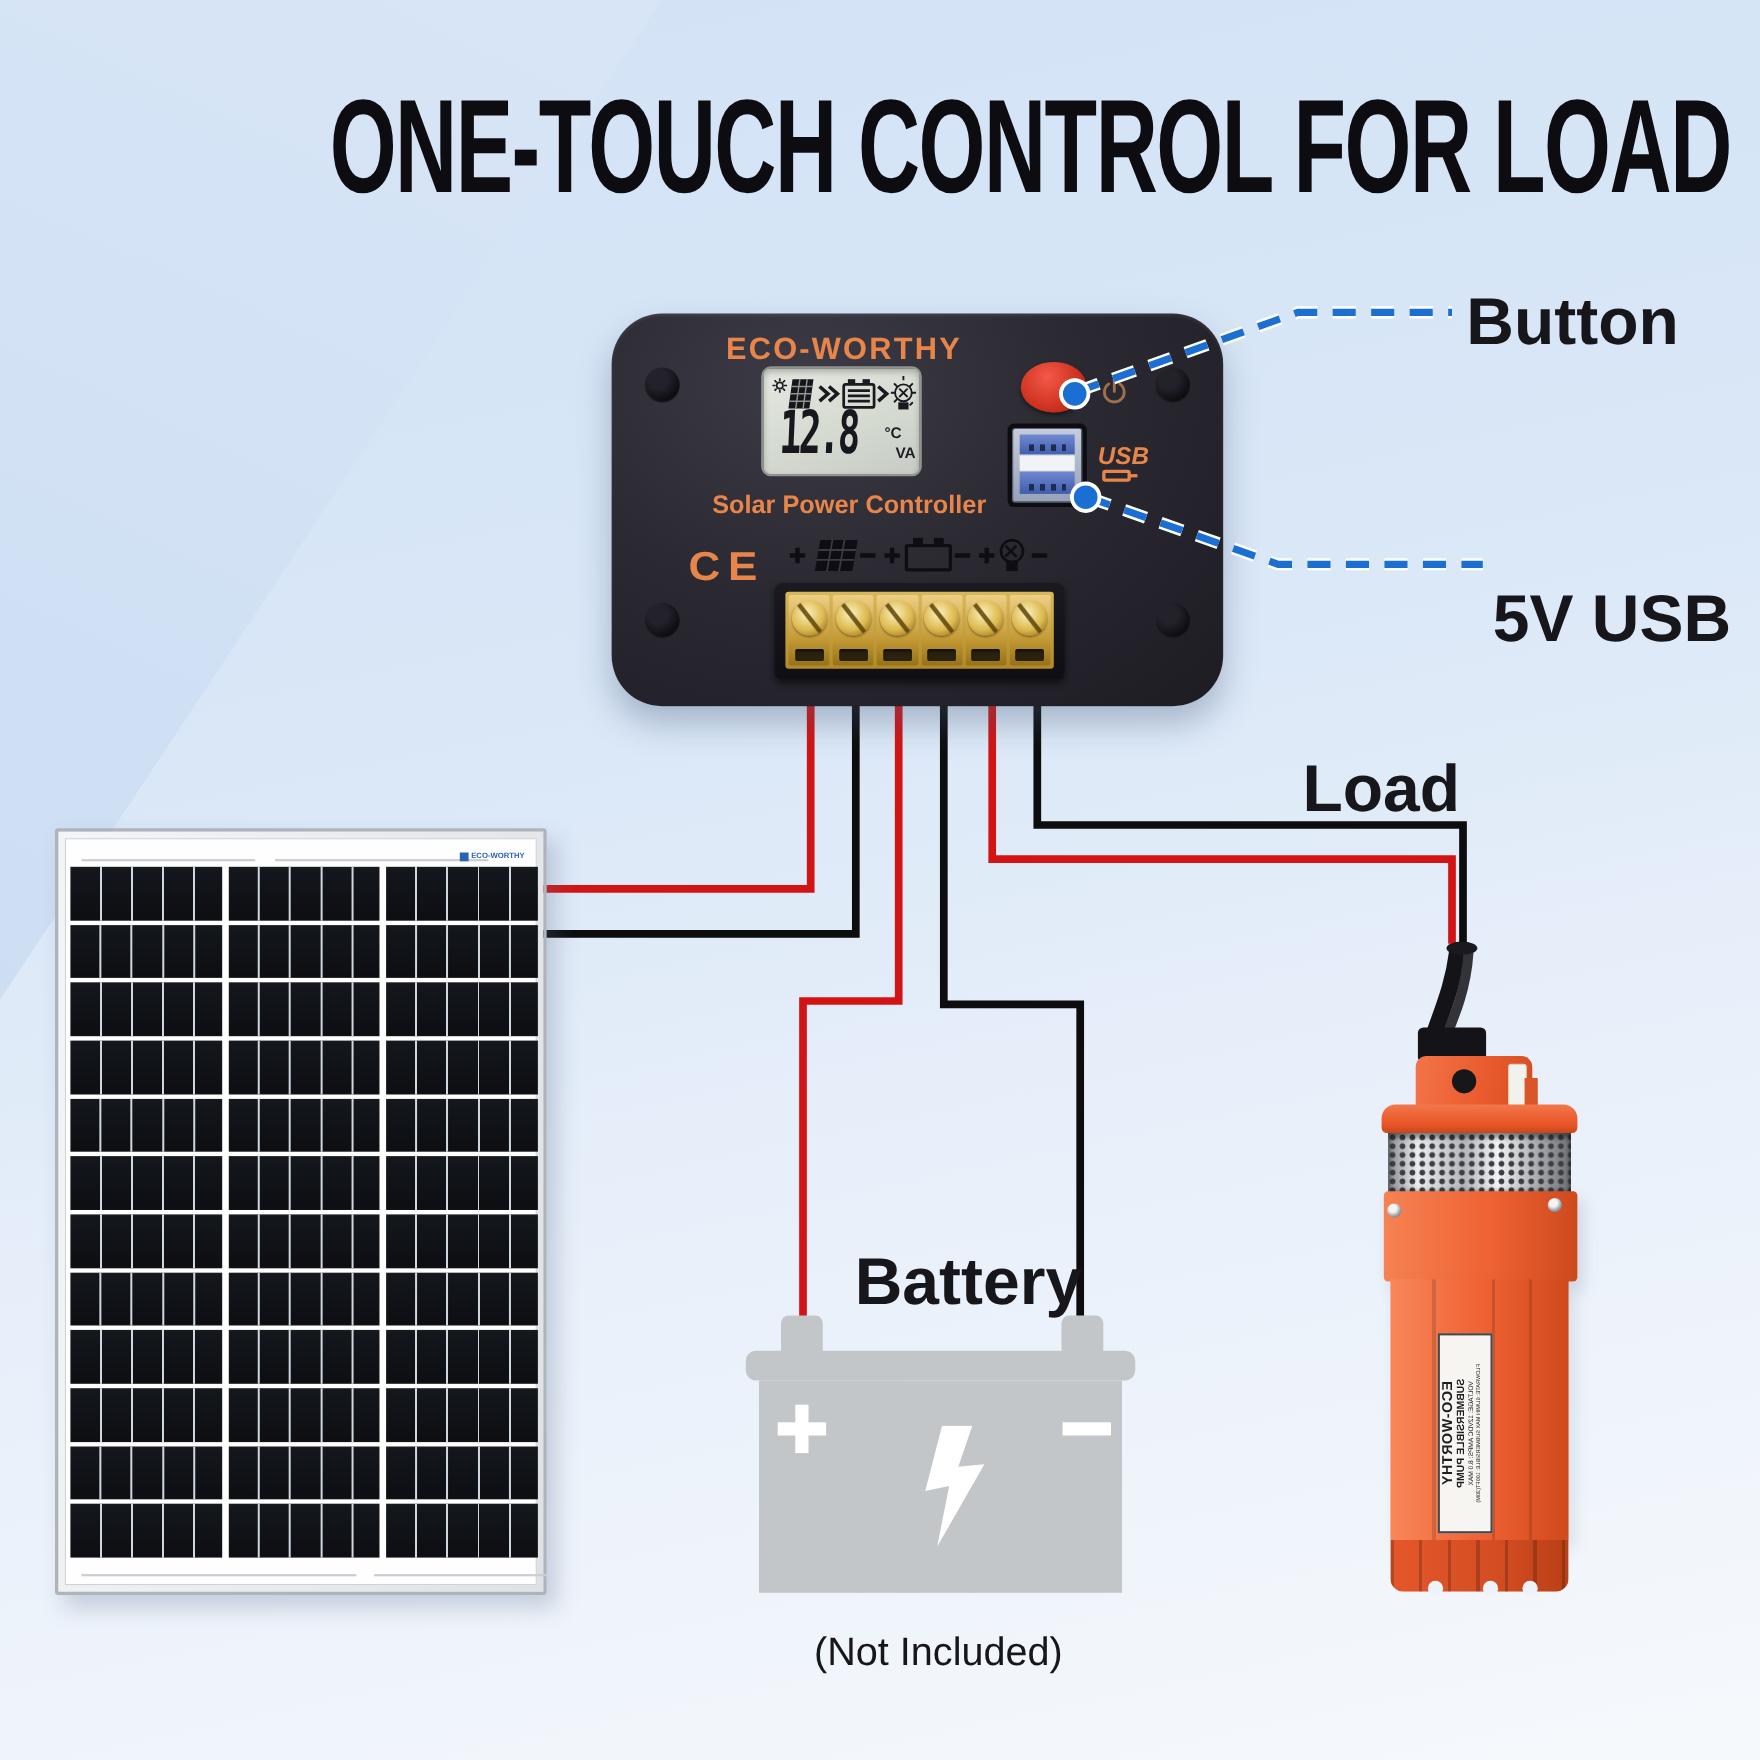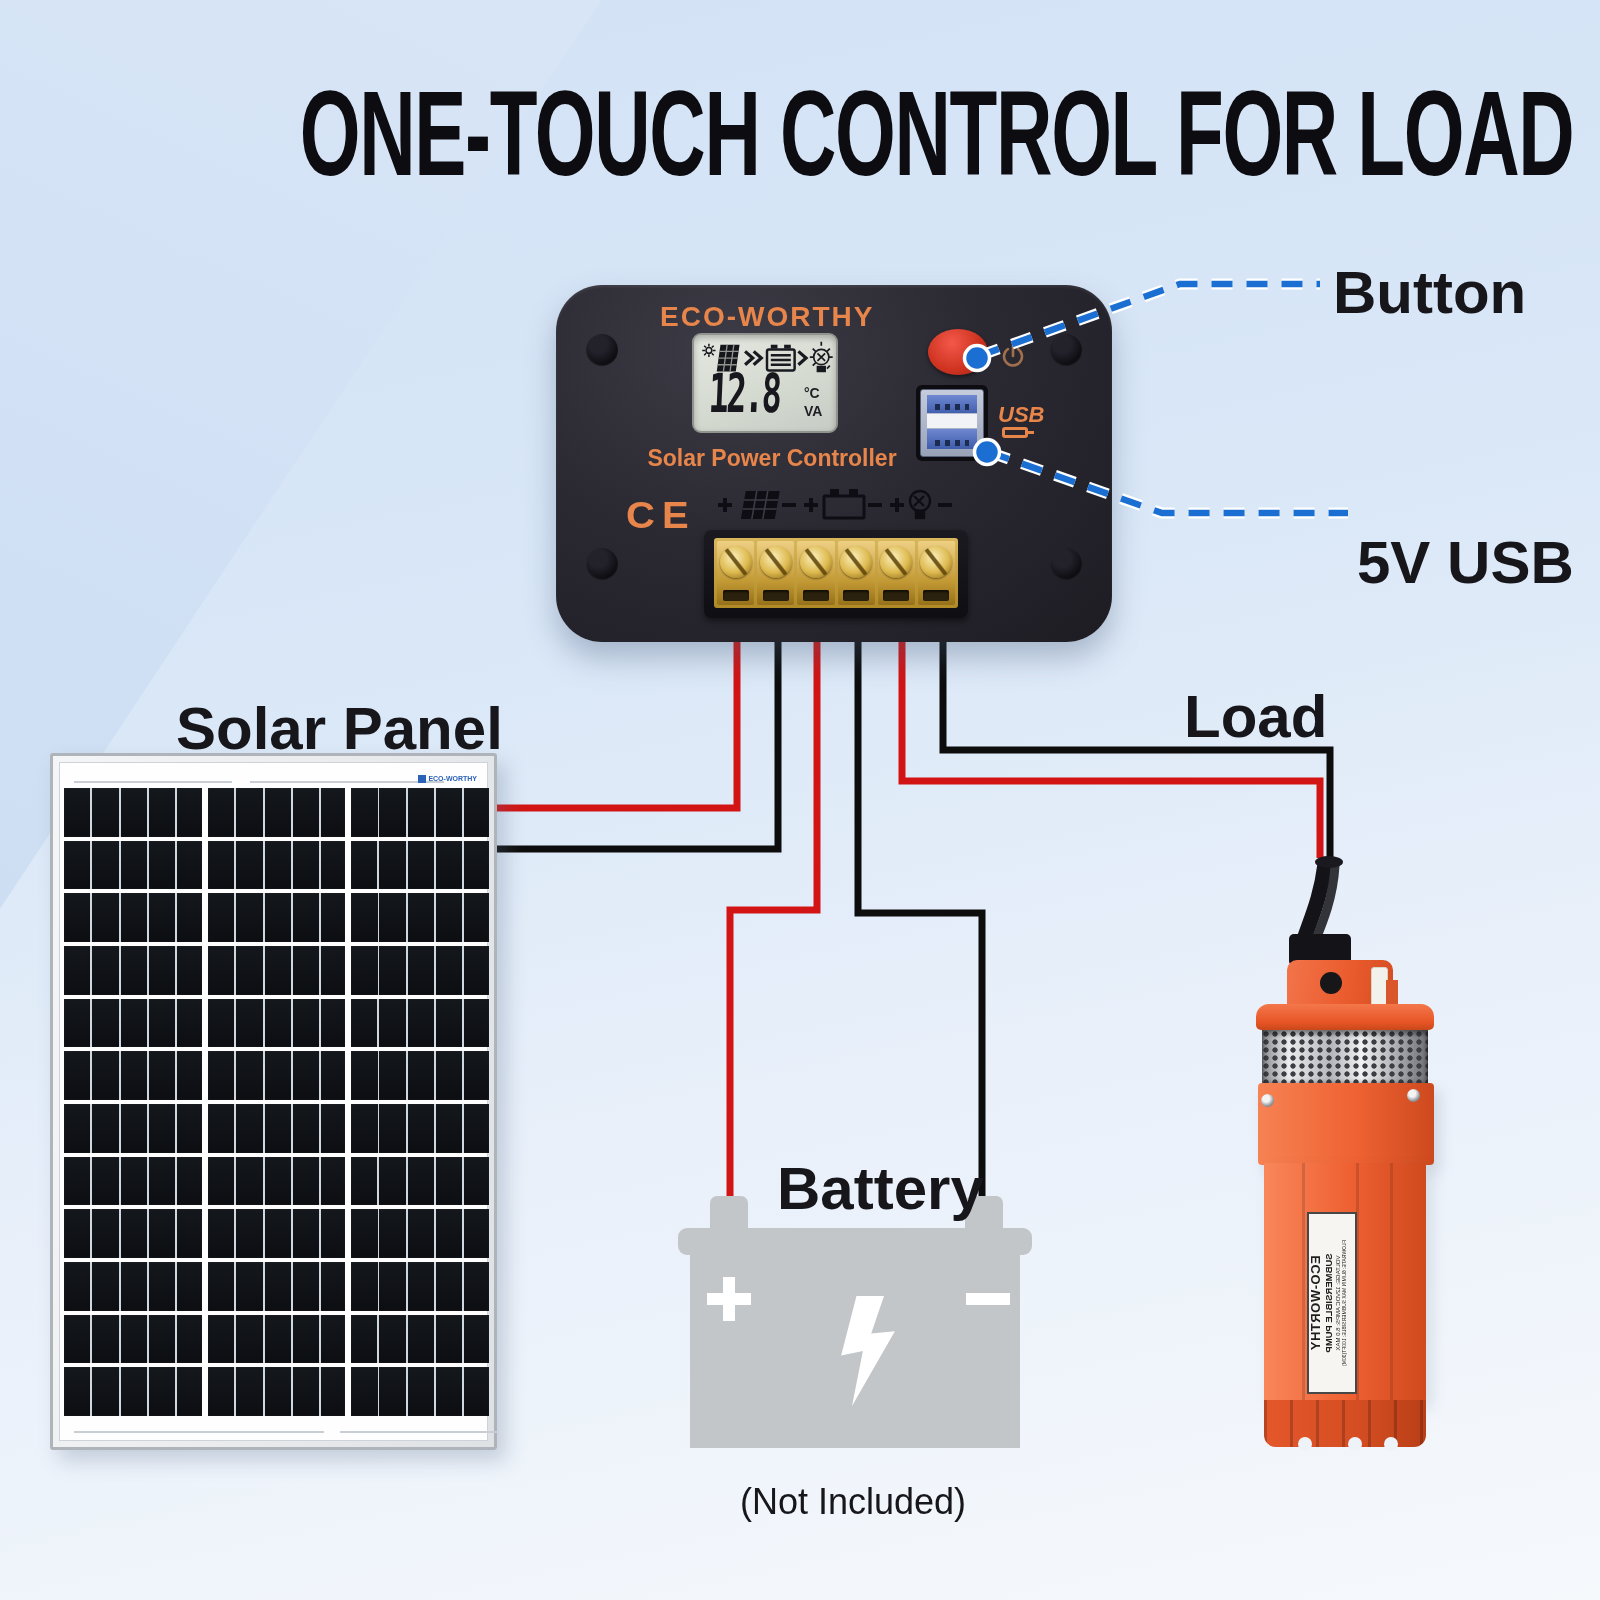--- a/index.html
+++ b/index.html
@@ -169,23 +169,22 @@
     <path class="cable2" stroke-width="9" d="M1335 866 C1333 898 1323 922 1314 944"></path>
     <ellipse cx="1329" cy="862" rx="14" ry="6" fill="#1a191f"></ellipse>
   </svg>
 
   <div class="title-wrap">
     <span class="title">ONE-TOUCH CONTROL FOR LOAD</span>
   </div>
 
   <div class="label" style="left:1333px;top:258px;">Button</div>
   <div class="label" style="left:1357px;top:492px;margin-top:36px;">5V USB</div>
-  <div class="label" style="left:176px;top:694px;">Solar Panel</div>
   <div class="label" style="left:1184px;top:682px;">Load</div>
-  <div class="label" style="left:777px;top:1130px;margin-top:24px;">Battery</div>
+  <div class="label" style="left:777px;top:1130px;">Battery</div>
   <div class="label small" style="left:740px;top:1464px;">(Not Included)</div>
 
   <div class="controller">
     <div class="ctrl-screw" style="left:30px;top:49px;"></div>
     <div class="ctrl-screw" style="left:494px;top:49px;"></div>
     <div class="ctrl-screw" style="left:30px;top:263px;"></div>
     <div class="ctrl-screw" style="left:494px;top:263px;"></div>
 
     <div class="brand">ECO-WORTHY</div>
 
@@ -208,21 +207,21 @@
         </g>
         <path class="lcd-ink" stroke-width="3.4" d="M103 13l8 7-8 7"></path>
         <g class="lcd-ink" stroke-width="1.8">
           <circle cx="127" cy="19" r="8"></circle>
           <path d="M123 15l8 8M123 23l8-8M127 3v4M115 19h4M135 19h4M118 10l3 3M136 10l-3 3M118 28l3-3M136 28l-3 3"></path>
           <rect x="123" y="29" width="8" height="5" fill="#191920"></rect>
         </g>
       </svg>
       <div class="lcd-digits">12.8</div>
       <div class="lcd-unit" style="left:110px;top:50px;">°C</div>
-      <div class="lcd-unit" style="left:110px;top:68px;">VA</div>
+      <div class="lcd-unit" style="left:120px;top:68px;">VA</div>
     </div>
 
     <div class="red-button"></div>
     <svg width="28" height="28" viewBox="0 0 28 28" style="position:absolute;left:443px;top:57px;">
       <path d="M9 7 A9 9 0 1 0 19 7" stroke="#a06f4c" stroke-width="2.6" fill="none" stroke-linecap="round"></path>
       <path d="M14 3v11" stroke="#a06f4c" stroke-width="2.6" stroke-linecap="round"></path>
     </svg>
 
     <div class="usb-port">
       <div class="usb-metal">

